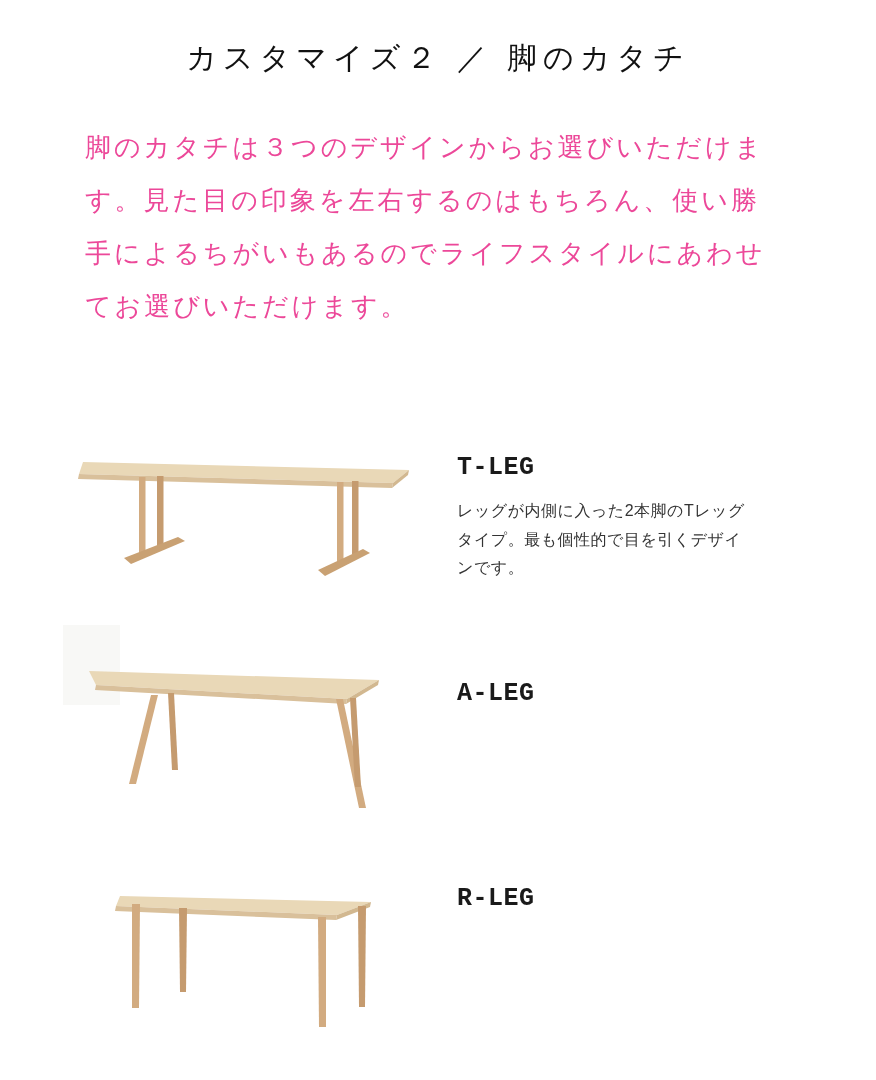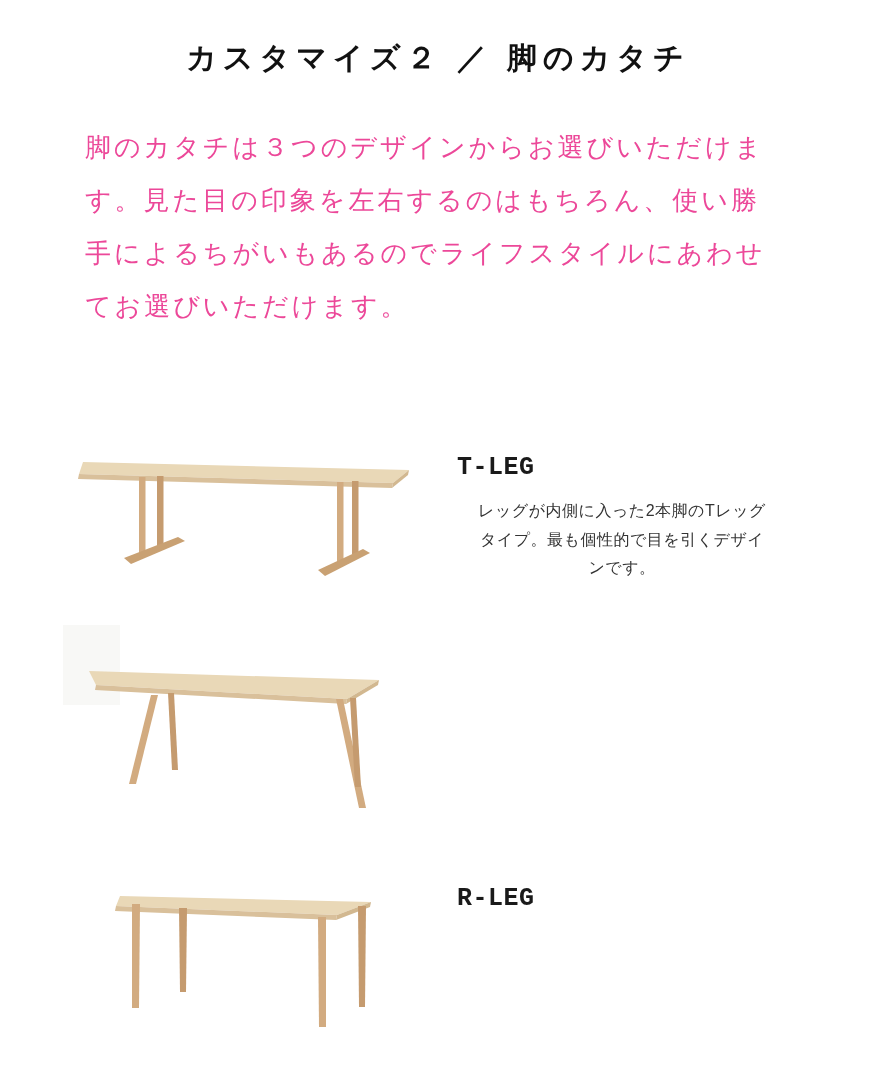--- a/index.html
+++ b/index.html
@@ -7,21 +7,21 @@
     width: 876px; height: 1080px;
     background: #ffffff;
     font-family: "Liberation Sans", "DejaVu Sans", sans-serif;
     overflow: hidden;
   }
   .page { position: relative; width: 876px; height: 1080px; background: #ffffff; }
 
   .page-title {
     position: absolute; top: 40px; left: 0; right: 0;
     margin: 0; text-align: center;
-    font-size: 30px; line-height: 36px; font-weight: 700;
+    font-size: 30px; line-height: 36px; font-weight: 400;
     letter-spacing: 6px; color: #111111;
     white-space: pre-line;
   }
 
   .intro {
     position: absolute; left: 85px; top: 121px; width: 740px;
     margin: 0;
     font-size: 26px; line-height: 53px; letter-spacing: 3px;
     color: #ec4899;
     white-space: pre-line;
@@ -38,21 +38,20 @@
   .info { position: absolute; left: 457px; width: 330px; }
   .info h2 {
     margin: 0; font-size: 25px; line-height: 30px; font-weight: 700;
     letter-spacing: 0.5px; color: #1a1a1a; font-family: Liberation Mono, monospace;
   }
   .info .desc {
     margin: 14px 0 0 0;
     font-size: 16px; line-height: 28.5px; letter-spacing: 0.5px;
     color: #333333;
     white-space: pre-line;
-    text-align: center;
   }
 
   .info-t { top: 453px; }
   .info-a { top: 679px; }
   .info-r { top: 884px; }
 
   .img-t { left: 66px;  top: 458px; }
   .img-a { left: 88px;  top: 662px; }
   .img-r { left: 110px; top: 884px; }
 </style>
@@ -95,20 +94,21 @@
       <polygon points="1,9 291,18 259,37 8,23" fill="#e9d8b7"></polygon>
       <polygon points="8,23 259,37 258,42 7,28" fill="#d9c09b"></polygon>
       <polygon points="291,18 259,37 258,42 290,23" fill="#d2b890"></polygon>
       <polygon points="63,33 70,33 48,122 41,122" fill="#d2ab80"></polygon>
       <polygon points="80,31 86,31 90,108 84,108" fill="#c59b6f"></polygon>
       <polygon points="248,37 255,37 278,146 271,146" fill="#d2ab80"></polygon>
       <polygon points="262,36 268,36 273,125 267,125" fill="#c59b6f"></polygon>
     </svg>
   </div>
   <div class="info info-a">
+    <h2>A-LEG</h2>
   </div>
 
   <div class="img-wrap img-r">
     <svg width="268" height="150" viewBox="0 0 268 150">
       <polygon points="10,12 261,18 227,31 6,22" fill="#e9d8b7"></polygon>
       <polygon points="6,22 227,31 226,36 5,27" fill="#d9c09b"></polygon>
       <polygon points="261,18 227,31 226,36 260,23" fill="#d2b890"></polygon>
       <polygon points="22,20 30,20 29,124 22,124" fill="#d2ab80"></polygon>
       <polygon points="69,24 77,24 76,108 70,108" fill="#c59b6f"></polygon>
       <polygon points="208,33 216,33 216,143 209,143" fill="#d2ab80"></polygon>

